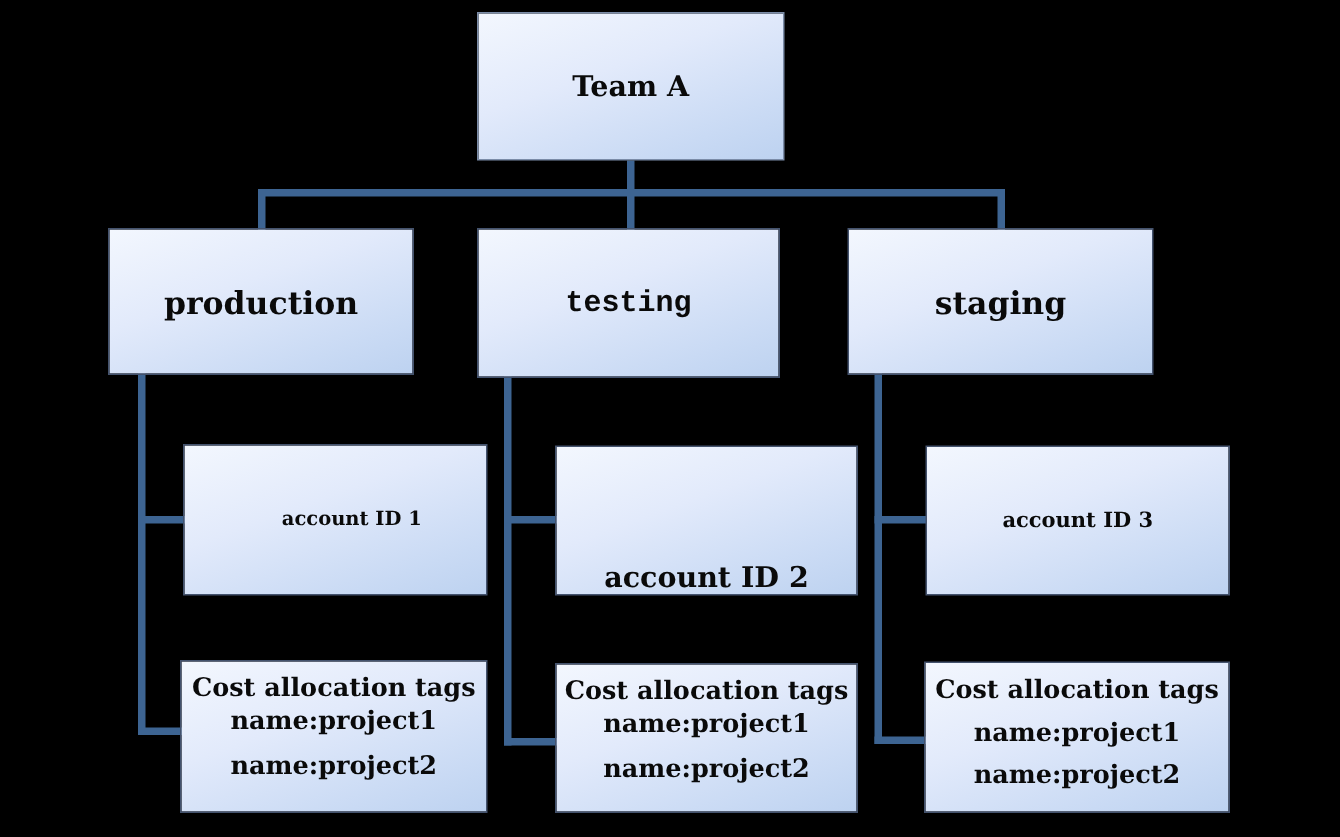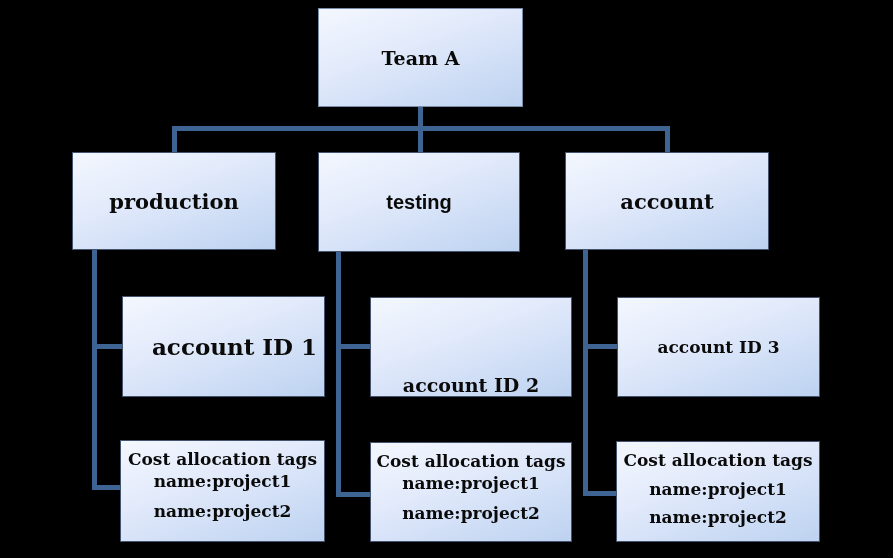--- a/index.html
+++ b/index.html
@@ -17,21 +17,21 @@
     border:1.6px solid #44536e;
     display:flex;
     align-items:center;
     justify-content:center;
     text-align:center;
     color:#0a0a0a;
     font-weight:bold;
   }
   .node.root{border-color:#7b8ca8;}
   .label-serif{font-family:"DejaVu Serif", serif;font-weight:bold;}
-  .label-sans{font-family:Liberation Sans, sans-serif;font-weight:bold;}
+  .label-sans{font-family:Liberation Mono, monospace;font-weight:bold;}
   .conn{position:absolute;background:#3d6492;}
   .cost-box{flex-direction:column;justify-content:flex-start;}
   .cost-lines{display:flex;flex-direction:column;width:100%;}
   .cost-line{line-height:1.15;}
 </style>
 </head>
 <body>
 
 <div class="stage">
 
@@ -56,31 +56,31 @@
     <span class="label-serif" style="font-size:19px;">Team A</span>
   </div>
 
   <div class="node" style="left:72px;top:152px;width:204px;height:98px;">
     <span class="label-serif" style="font-size:21px;text-align:right;">production</span>
   </div>
   <div class="node" style="left:318px;top:152px;width:202px;height:100px;">
     <span class="label-sans" style="font-size:20px;">testing</span>
   </div>
   <div class="node" style="left:565px;top:152px;width:204px;height:98px;">
-    <span class="label-serif" style="font-size:21px;">account</span>
+    <span class="label-serif" style="font-size:21px;">staging</span>
   </div>
 
   <div class="node" style="left:122px;top:296px;width:203px;height:101px;">
-    <span class="label-serif" style="font-size:23px;margin-left:22px;">account ID 1</span>
+    <span class="label-serif" style="font-size:13px;margin-left:22px;">account ID 1</span>
   </div>
   <div class="node" style="left:370px;top:297px;width:202px;height:100px;align-items:flex-end;">
     <span class="label-serif" style="font-size:19px;">account ID 2</span>
   </div>
   <div class="node" style="left:617px;top:297px;width:203px;height:100px;">
-    <span class="label-serif" style="font-size:17px;">account ID 3</span>
+    <span class="label-serif" style="font-size:14px;">account ID 3</span>
   </div>
 
   <div class="node cost-box" style="left:120px;top:440px;width:205px;height:102px;padding-top:9px;">
     <div class="cost-lines">
       <span class="cost-line label-serif" style="font-size:17px;">Cost allocation tags</span>
       <span class="cost-line label-serif" style="font-size:17px;margin-top:2px;">name:project1</span>
       <span class="cost-line label-serif" style="font-size:17px;margin-top:11px;">name:project2</span>
     </div>
   </div>
   <div class="node cost-box" style="left:370px;top:442px;width:202px;height:100px;padding-top:9px;">

